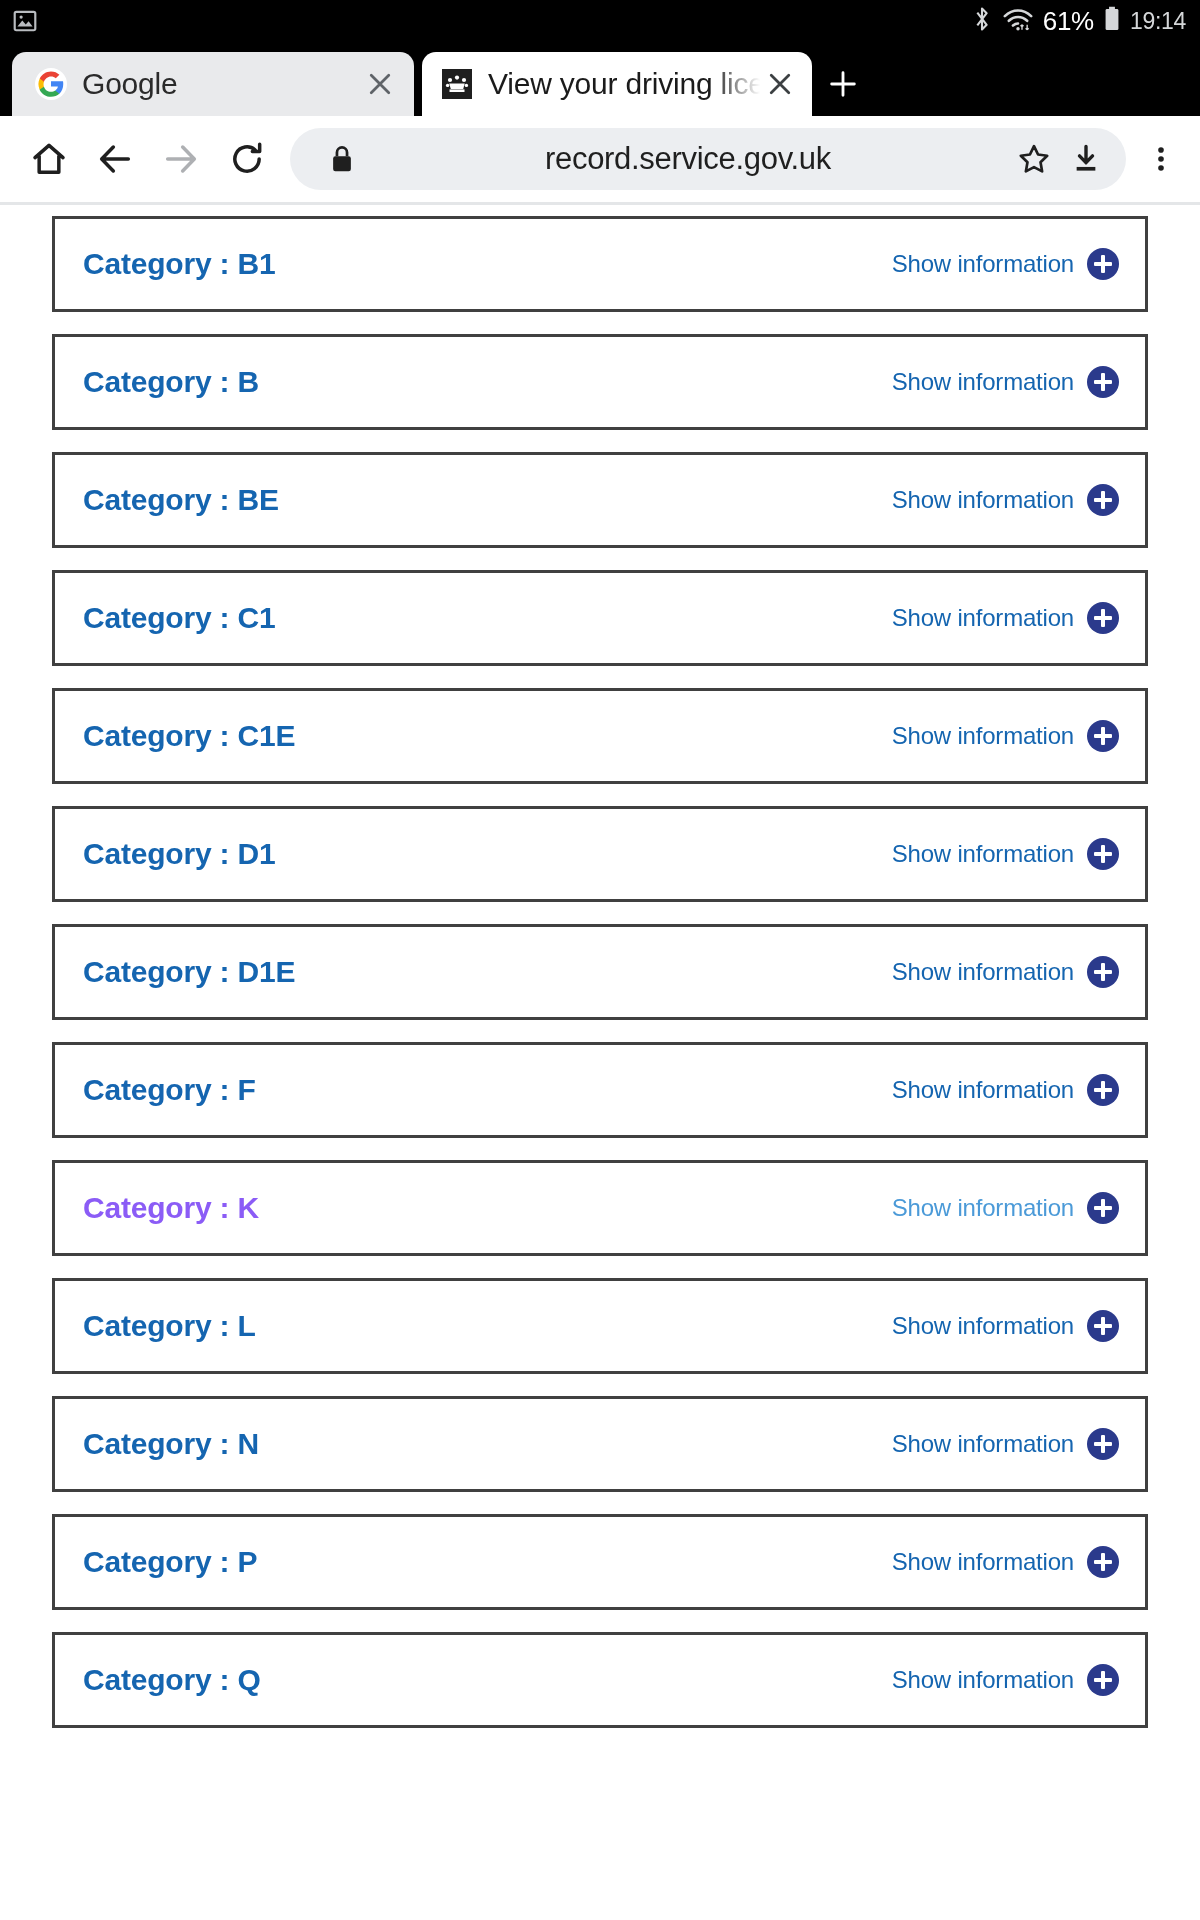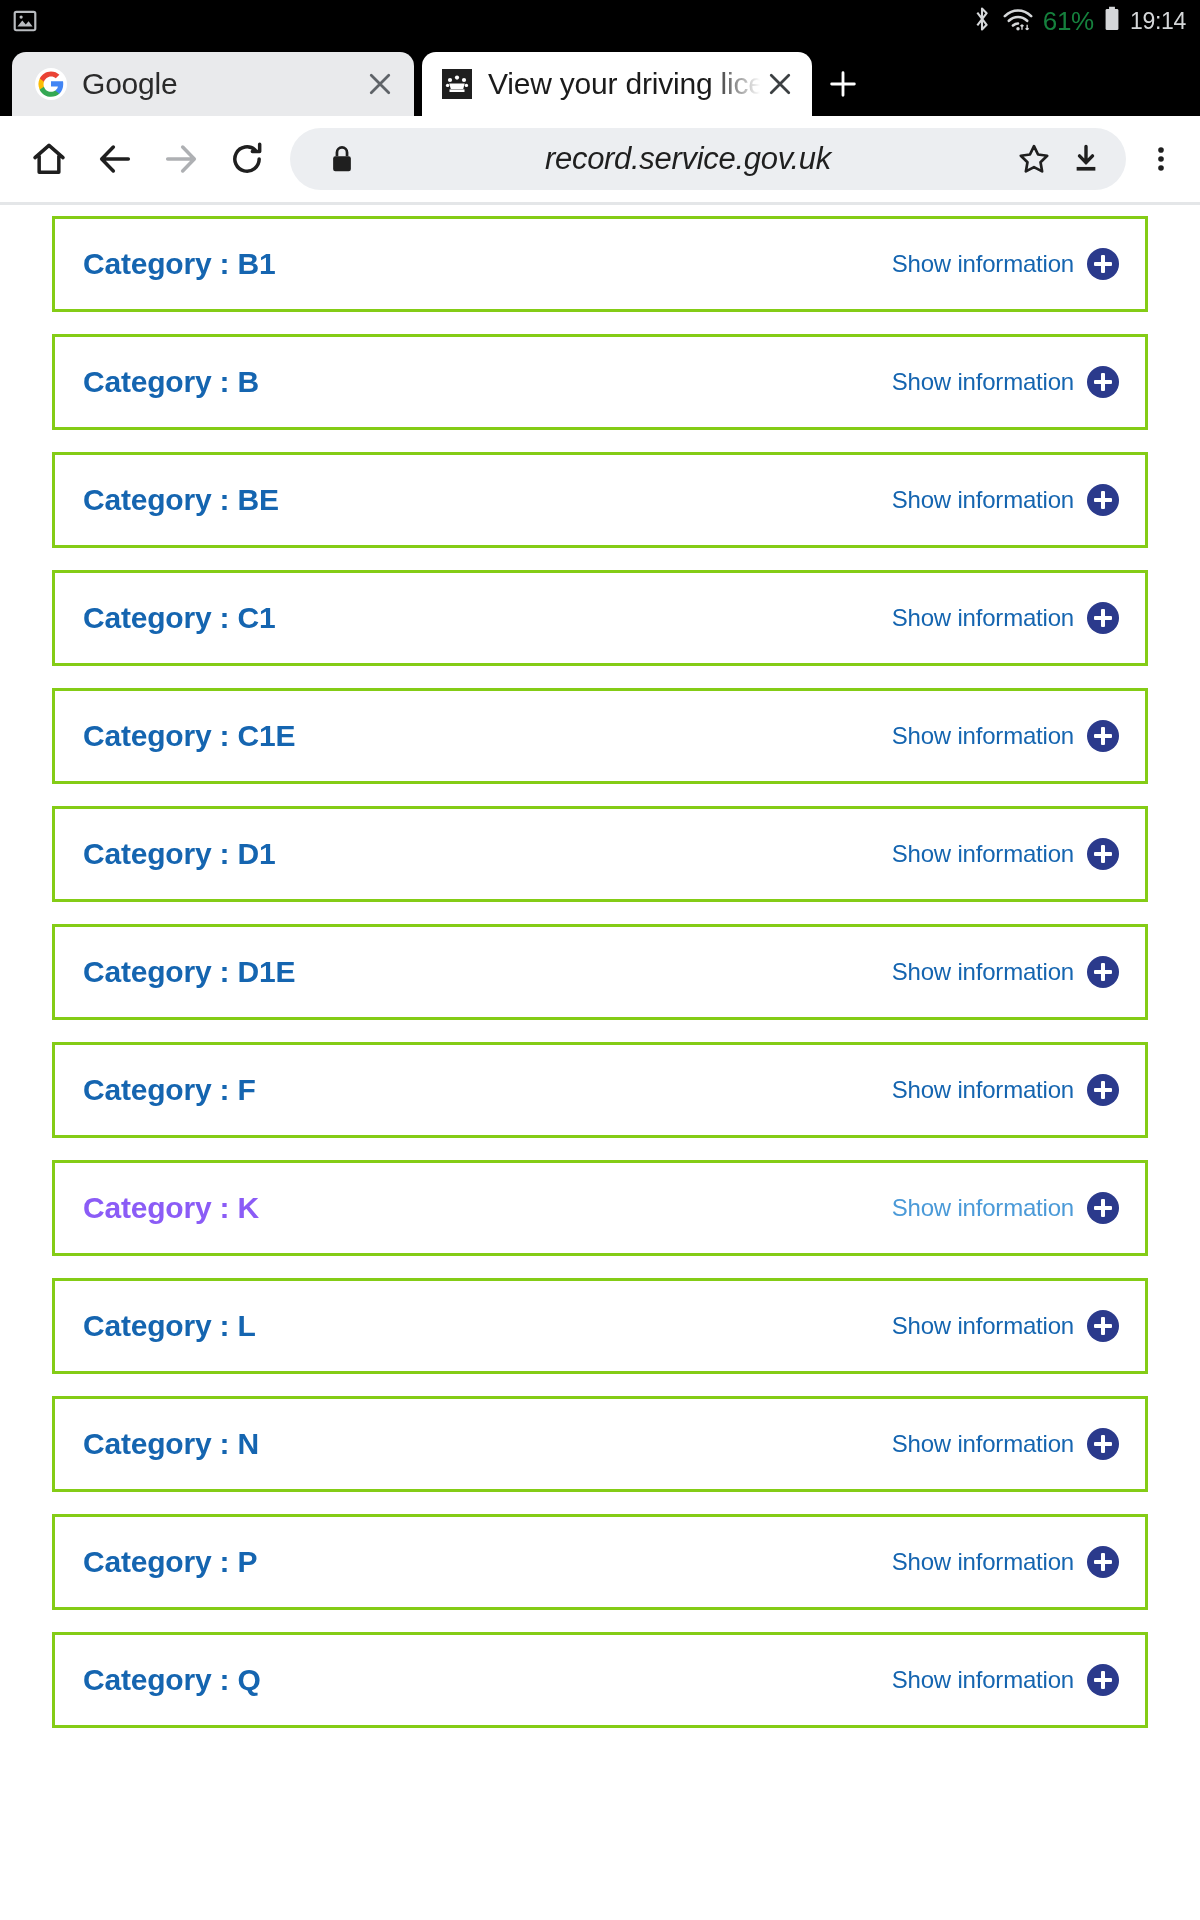--- a/index.html
+++ b/index.html
@@ -13,21 +13,21 @@
   
   .status-bar{
     height:42px; background:#000; color:#c9cbcd;
     display:flex; align-items:center; justify-content:space-between;
     padding:0 14px 0 12px;
   }
   .status-left{ display:flex; align-items:center; }
   .gallery-icon{ width:26px; height:26px; position:relative; }
   .gallery-icon svg{ display:block; }
   .status-right{ display:flex; align-items:center; gap:9px; }
-  .status-right .pct{ font-size:26px; letter-spacing:-0.3px; color:#15803d; }
+  .status-right .pct{ font-size:26px; letter-spacing:-0.3px; color:#ffffff; }
   .status-right .clock{ font-size:23px; letter-spacing:-0.3px; color:#d5d7d9; }
 
   
   .tab-strip{
     height:74px; background:#000;
     display:flex; align-items:flex-end; padding-left:12px;
     position:relative;
   }
   .tab{
     height:64px; display:flex; align-items:center;
@@ -59,34 +59,33 @@
   
   .toolbar{
     height:86px; background:#fff; display:flex; align-items:center;
     padding:0 10px 0 16px; gap:0;
   }
   .tb-btn{ width:66px; height:66px; display:flex; align-items:center; justify-content:center; flex:none; }
   .url-pill{
     flex:1; height:62px; background:#eceef1; border-radius:31px;
     display:flex; align-items:center; padding:0 14px 0 26px; margin:0 6px 0 10px;
     overflow:hidden;
-    font-style:italic;
   }
   .url-text{
     flex:1; font-size:31px; color:#1f1f1f; text-align:center;
     white-space:nowrap; overflow:hidden; letter-spacing:-0.3px;
   }
   .pill-icon{ width:52px; height:52px; display:flex; align-items:center; justify-content:center; flex:none; }
   .menu-btn{ width:58px; height:66px; display:flex; align-items:center; justify-content:center; flex:none; }
   .toolbar-divider{ height:3px; background:#e4e6e8; width:100%; }
 
   
   .page{ background:#fff; padding:11px 52px 0 52px; }
   .accordion-card{
-    border:3px solid #84cc16;
+    border:3px solid #404040;
     height:96px;
     display:flex; align-items:center; justify-content:space-between;
     padding:0 26px 0 28px;
     margin-bottom:22px;
     background:#fff;
   }
   .cat-title{
     font-size:30px; font-weight:bold; color:#1565b0;
     letter-spacing:-0.2px; white-space:nowrap;
   }

